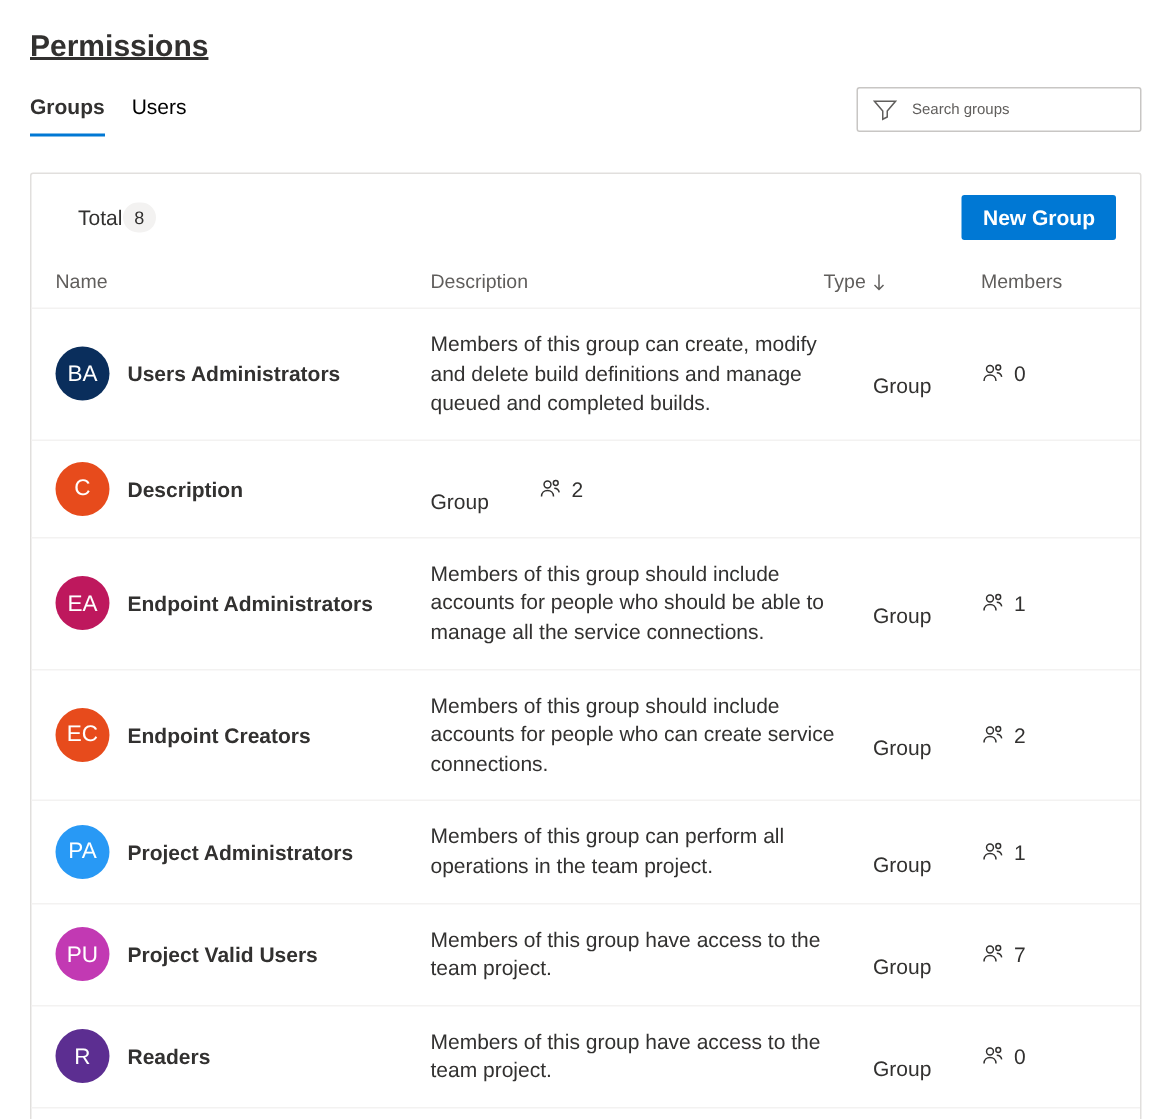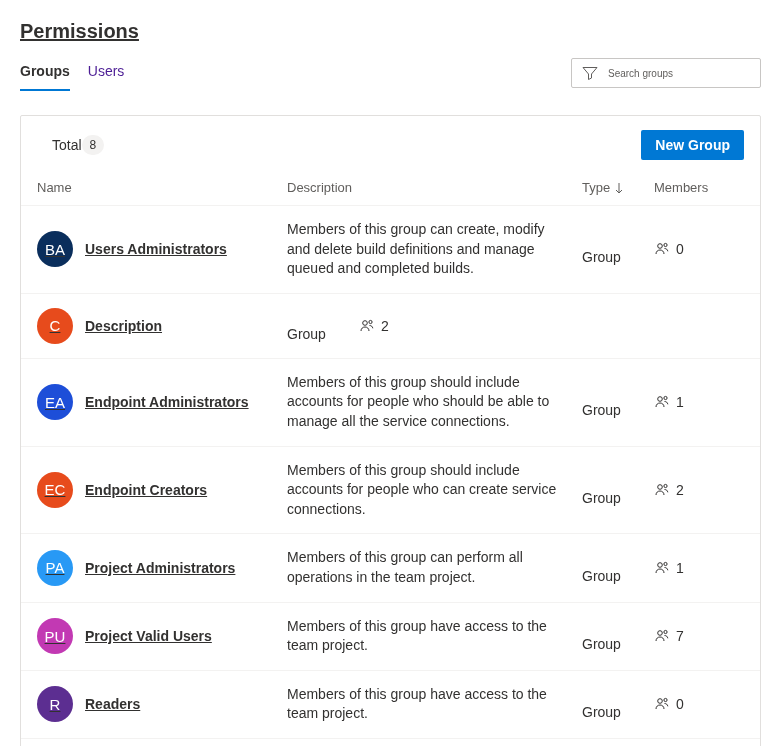--- a/index.html
+++ b/index.html
@@ -24,21 +24,21 @@
     align-items: center;
     margin-bottom: 6px;
   }
   .tabs {
     display: flex;
     gap: 18px;
   }
   .tab {
     padding: 8px 0 10px 0;
     font-size: 14px;
-    color: #4c1d95;
+    color: #000000;
     cursor: pointer;
     border-bottom: 2px solid transparent;
   }
   .tab.active {
     color: #323130;
     font-weight: 600;
     border-bottom-color: #0078d4;
   }
   .search-box {
     display: flex;
@@ -100,36 +100,35 @@
   .col-headers {
     display: flex;
     padding: 10px 16px;
     color: #605e5c;
     font-size: 13px;
     border-bottom: 1px solid #f3f2f1;
   }
   .col-name { width: 250px; padding-left: 0; }
   .col-desc { flex: 1; padding-right: 20px; }
   .col-type { width: 72px; display: flex; align-items: center; gap: 4px; }
-  .col-members { width: 90px; }
+  .col-members { width: 90px; margin-left: 33px; }
 
   .row {
     display: flex;
     align-items: center;
     padding: 14px 16px;
     border-bottom: 1px solid #f3f2f1;
   }
   .row:last-child { border-bottom: none; }
   .cell-name {
     width: 250px;
     display: flex;
     align-items: center;
     gap: 12px;
     font-weight: 600;
-    text-decoration: underline;
   }
   .avatar {
     width: 36px;
     height: 36px;
     border-radius: 50%;
     color: #fff;
     display: flex;
     align-items: center;
     justify-content: center;
     font-size: 15px;
@@ -227,21 +226,21 @@
   <path d="M2 13c0-2.5 1.8-4 4-4s4 1.5 4 4"></path>
   <circle cx="11.5" cy="4" r="1.6"></circle>
   <path d="M10.5 7.5c1.8 0 3 1 3.3 2.8"></path>
 </svg>
           </span>
       <span>2</span>
     </div>
       </div>
       <div class="row">
     <div class="cell-name">
-      <div class="avatar" style="background:#1d4ed8">EA</div>
+      <div class="avatar" style="background:#be185d">EA</div>
       <span>Endpoint Administrators</span>
     </div>
     <div class="cell-desc">Members of this group should include accounts for people who should be able to manage all the service connections.</div>
     <div class="cell-type">Group</div>
     <div class="cell-members">
       <span>
             <svg width="16" height="16" viewBox="0 0 16 16" fill="none" stroke="#323130" stroke-width="1">
   <circle cx="6" cy="5" r="2.3"></circle>
   <path d="M2 13c0-2.5 1.8-4 4-4s4 1.5 4 4"></path>
   <circle cx="11.5" cy="4" r="1.6"></circle>

